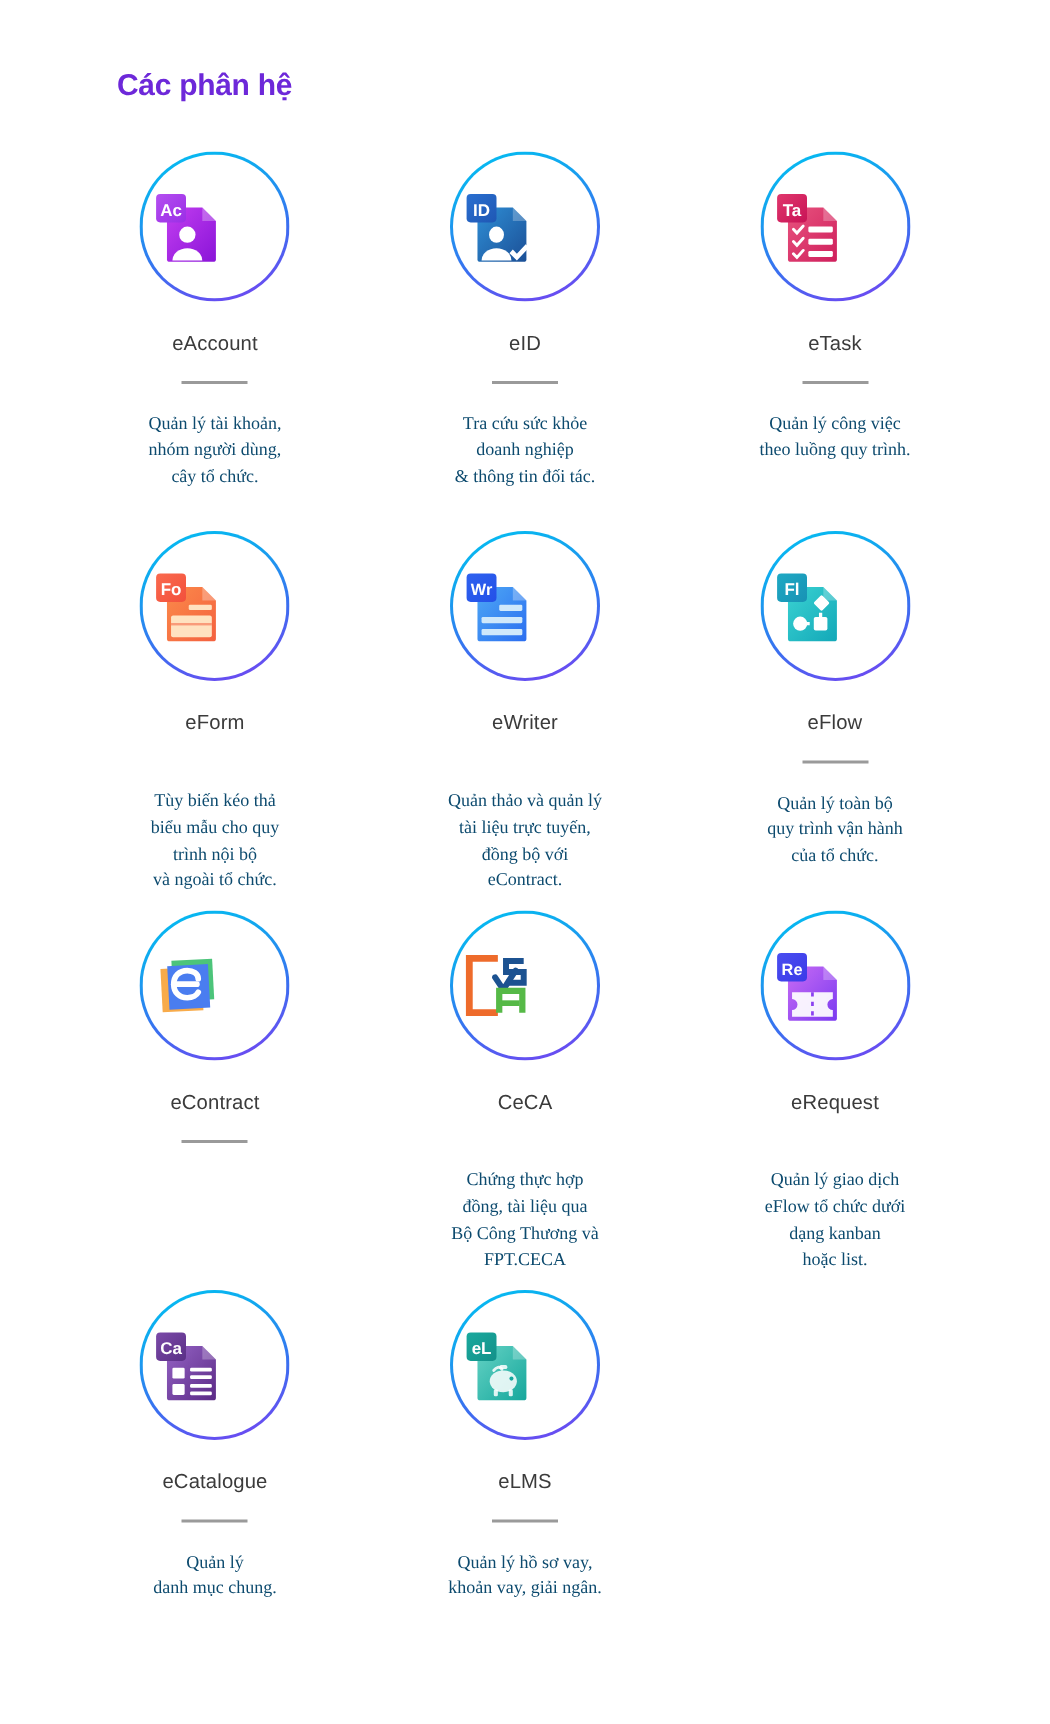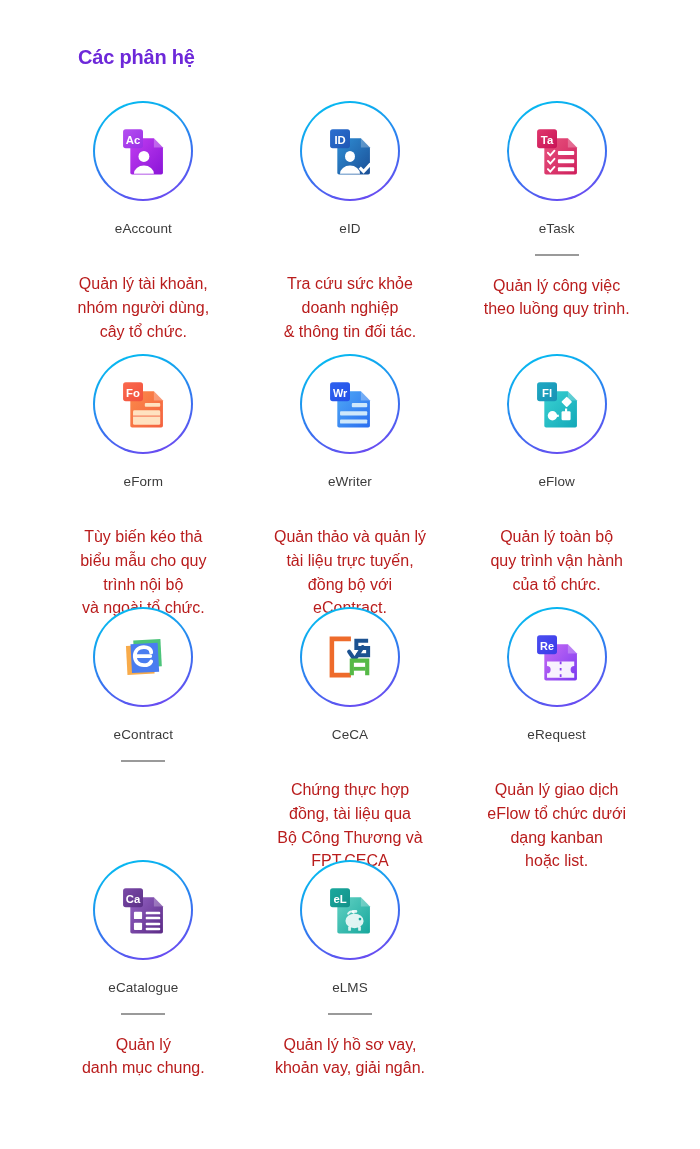--- a/index.html
+++ b/index.html
@@ -45,21 +45,21 @@
   .module-card.empty-slot { visibility: hidden; }
 
   
   .icon-ring {
     width: 96px;
     height: 96px;
     border-radius: 50%;
     position: relative;
     display: flex;
     align-items: center;
-    justify-content: center;
+    justify-content: flex-start;
     background:
       linear-gradient(#fff, #fff) padding-box,
       linear-gradient(160deg, #00c2f2 0%, #12a6ef 28%, #3a6ff0 62%, #7b3ff2 100%) border-box;
     border: 2.4px solid transparent;
     flex: none;
   }
 
   .icon-art {
     width: 58px;
     height: 58px;
@@ -76,26 +76,27 @@
     letter-spacing: 0.1px;
   }
   .name-rule {
     width: 44px;
     height: 1.5px;
     background: #9a9a9a;
     margin: 17px 0 0 0;
   }
   .module-desc {
     margin-top: 18px;
-    font-size: 16px;
-    color: #b91c1c;
+    font-size: 12px;
+    color: #0c4a6e;
     text-align: center;
     line-height: 1.48;
     max-width: 165px;
     white-space: pre-line;
+    font-family: Liberation Serif, serif;
   }
 </style>
 </head>
 <body>
 
 <h1 class="page-title">Các phân hệ</h1>
 
 <div class="modules-grid">
 
   <div class="module-card">

